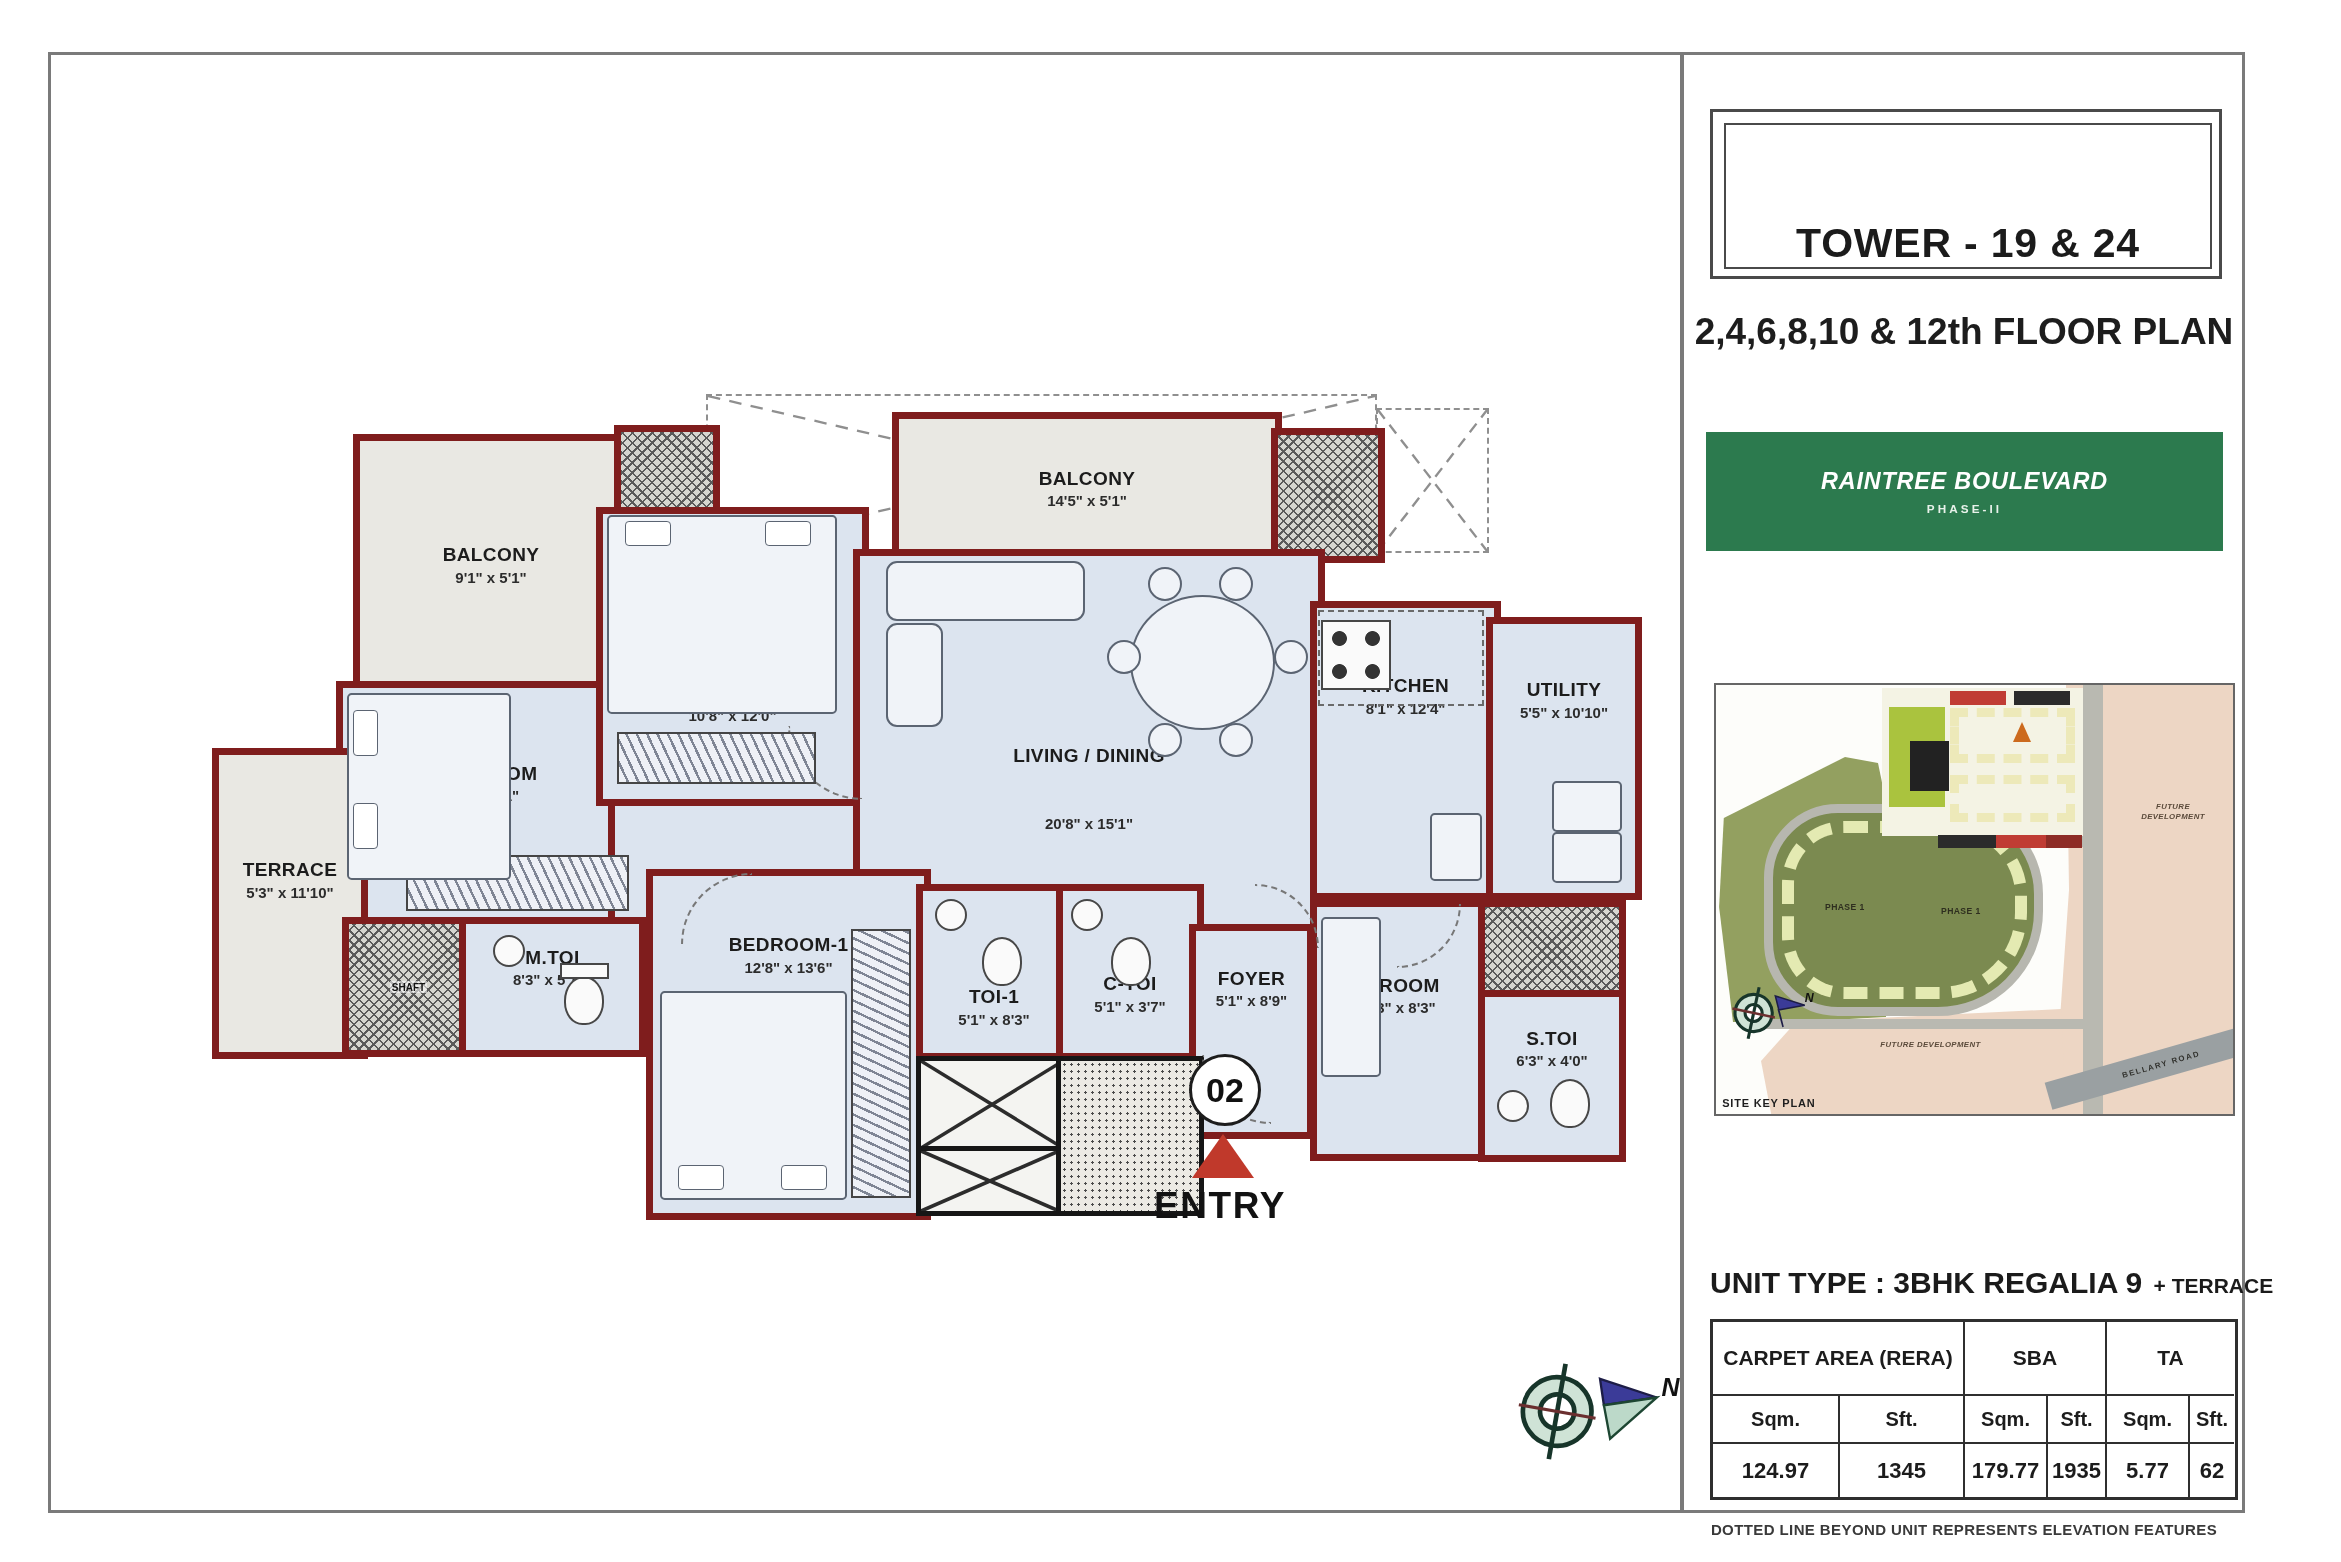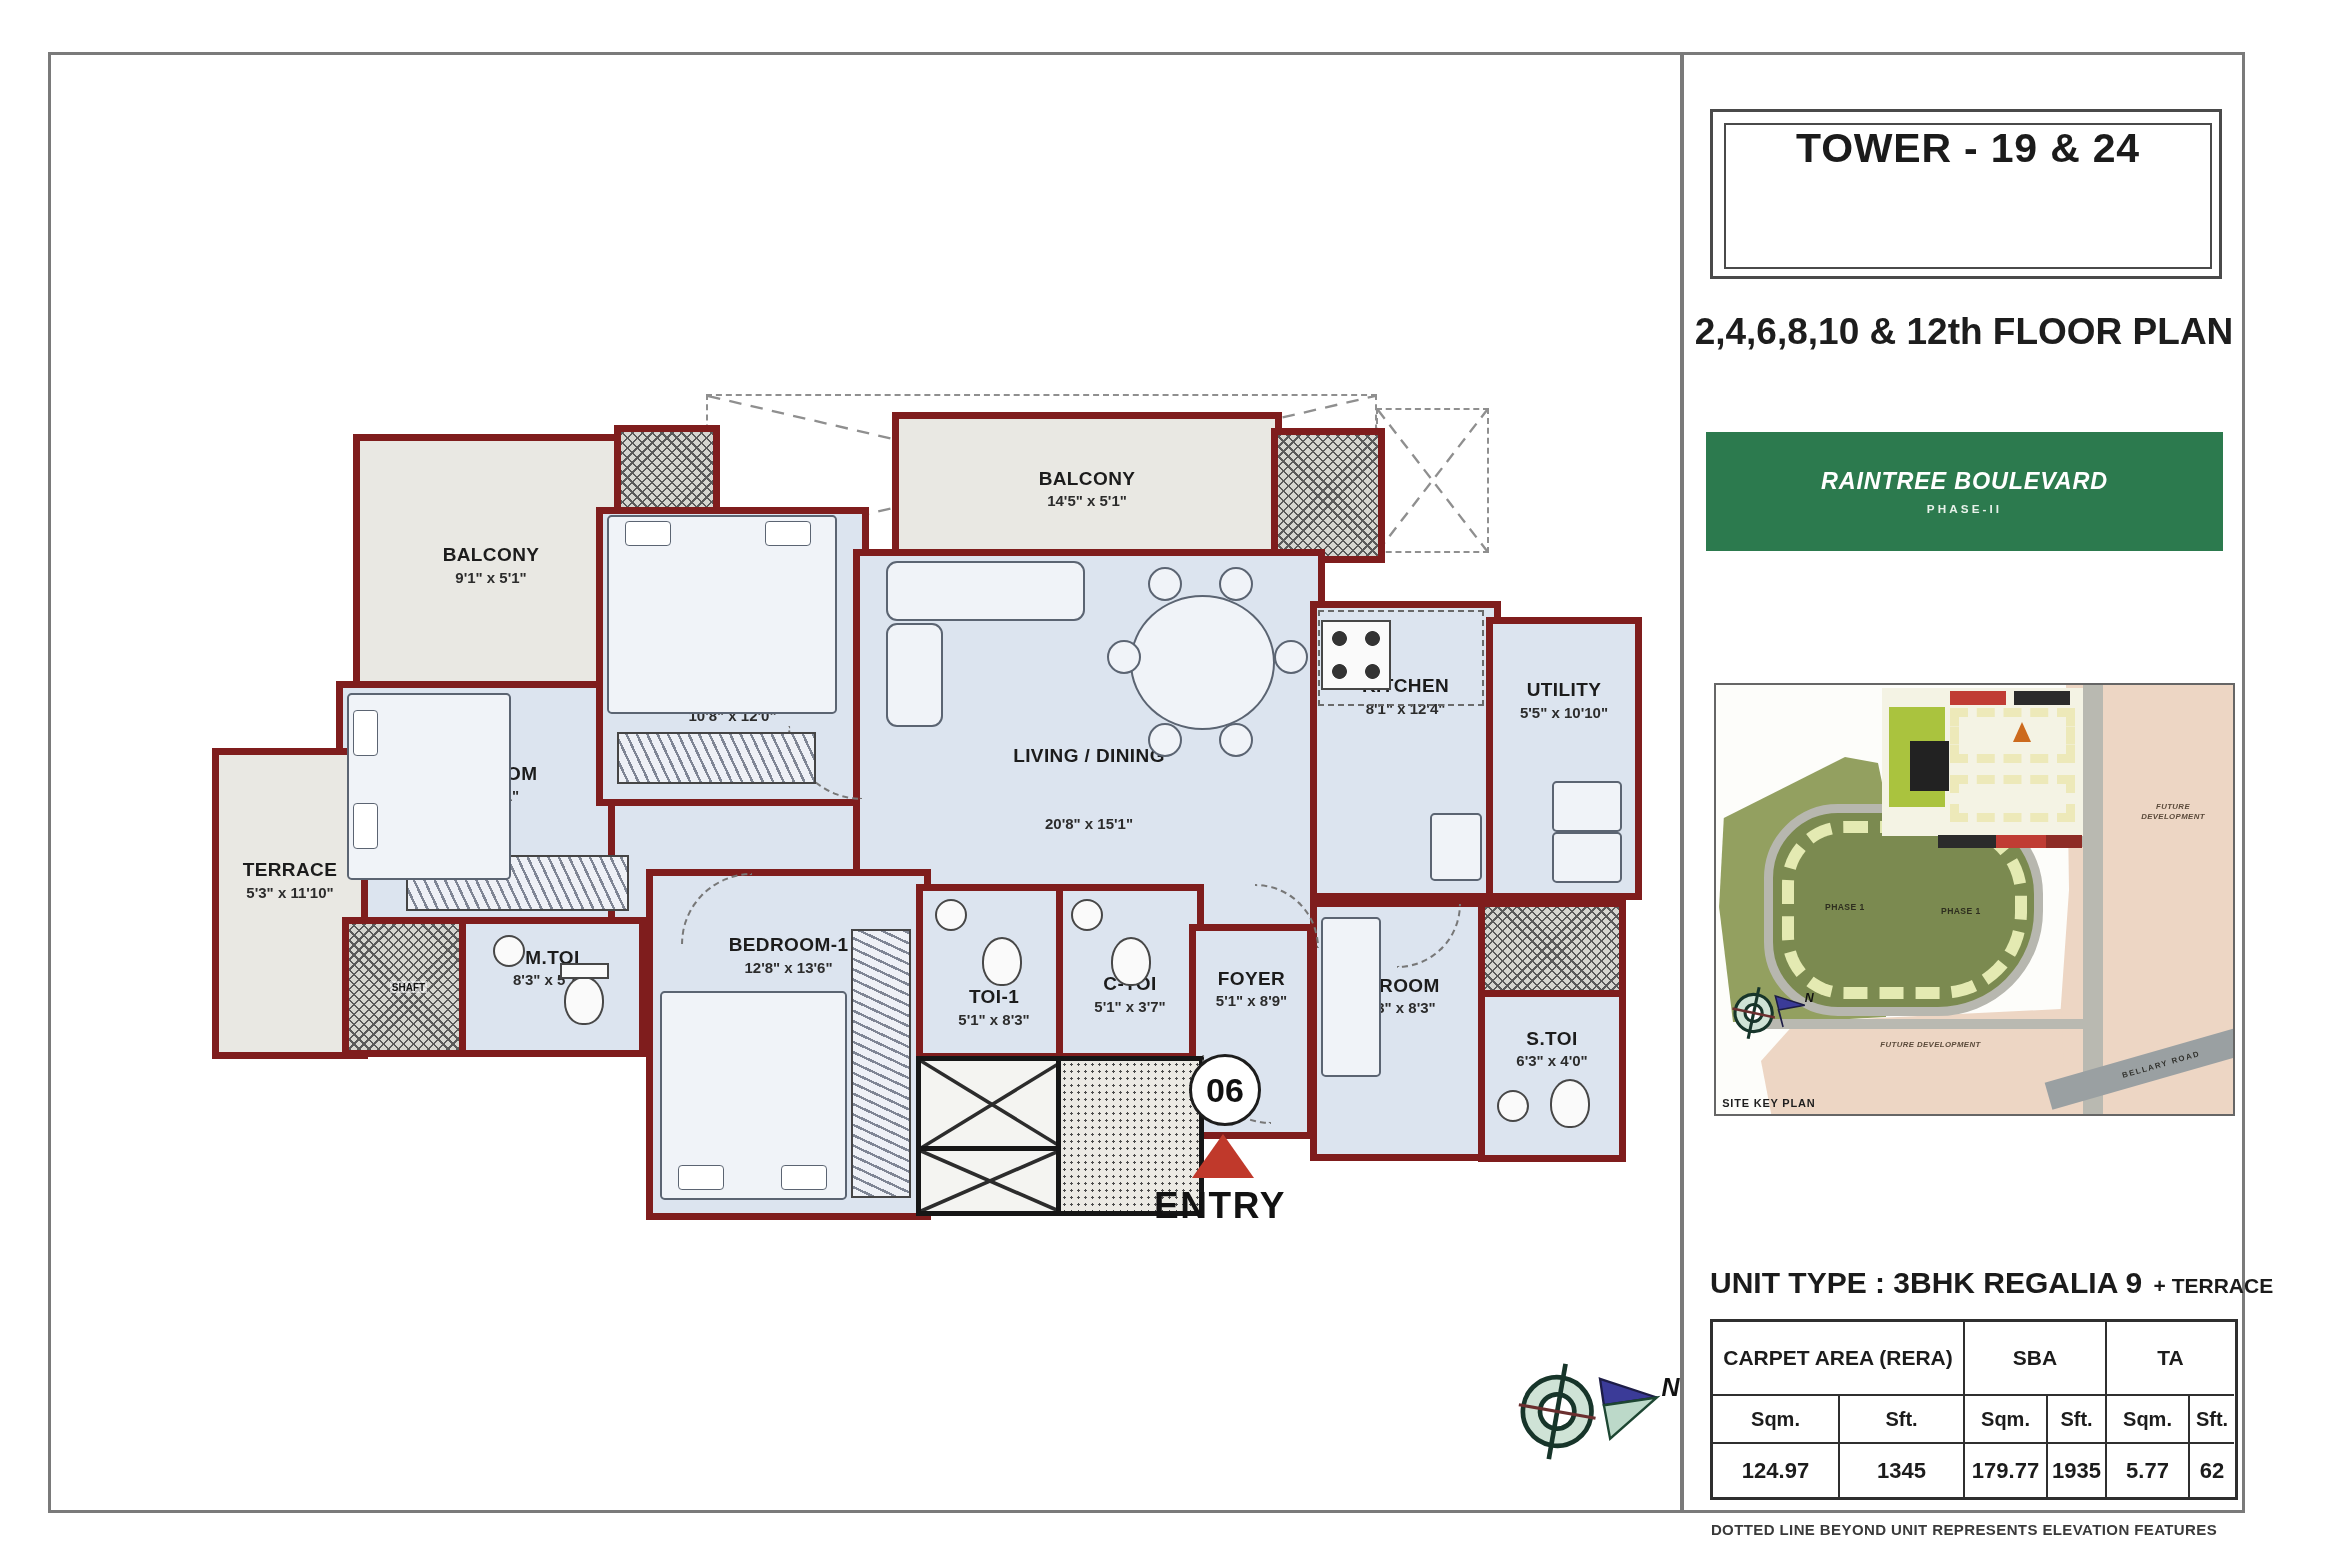--- a/index.html
+++ b/index.html
@@ -3,21 +3,21 @@
 <meta charset="utf-8">
 <style>
   html,body{margin:0;padding:0;width:2342px;height:1563px;background:#fff;overflow:hidden;
     font-family:"Liberation Sans",sans-serif;}
   .abs{position:absolute;box-sizing:border-box;}
   
   .page-border{left:48px;top:52px;width:2197px;height:1461px;border:3.1px solid #7a7a7a;background:#fff;}
   .panel-divider{left:1680px;top:52px;width:3.9px;height:1461px;background:#7a7a7a;}
   
   .title-box{left:1710px;top:109px;width:512px;height:170px;border:3.1px solid #4a4a4a;padding:11px;}
-  .title-box-inner{width:100%;height:100%;border:2.3px solid #4a4a4a;display:flex;align-items:flex-start;justify-content:center;}
+  .title-box-inner{width:100%;height:100%;border:2.3px solid #4a4a4a;display:flex;align-items:flex-end;justify-content:center;}
   .tower-title{font-size:41px;font-weight:bold;color:#1b1b1b;letter-spacing:0.8px;}
   .floor-line{left:1686px;top:311px;width:556px;text-align:center;font-size:37px;font-weight:bold;color:#1d1d1d;}
   .logo-strip{left:1706px;top:432px;width:517px;height:119px;display:flex;}
   .logo-yellow{width:264px;height:100%;background:#F2BF1B;display:flex;align-items:center;justify-content:center;gap:12.5px;}
   .lnt-text{font-size:33px;font-weight:bold;font-style:italic;color:#181816;}
   .logo-green{flex:1;background:#2C7A4E;display:flex;flex-direction:column;align-items:center;justify-content:center;}
   .rt-name{color:#fff;font-size:23.4px;font-weight:bold;letter-spacing:0.8px;font-style:italic;}
   .rt-phase{color:#e8f2ea;font-size:11.7px;font-weight:bold;letter-spacing:3.1px;margin-top:6.2px;}
   
   .map{left:1714px;top:683px;width:521px;height:433px;border:2.3px solid #666;background:#fdfdfa;overflow:hidden;}
@@ -295,21 +295,21 @@
   <div class="wc" style="left:1550px;top:1079px;"></div>
   <div class="sink" style="left:1497px;top:1090px;"></div>
 
   <div class="arc" style="left:788px;top:726px;width:72px;height:72px;"></div>
   <div class="arc" style="left:681px;top:873px;width:69px;height:69px;transform:rotate(90deg);"></div>
   <div class="arc" style="left:1255px;top:884px;width:62px;height:62px;transform:rotate(180deg);"></div>
   <div class="arc" style="left:1397px;top:904px;width:62px;height:62px;transform:rotate(270deg);"></div>
   <div class="arc" style="left:1202px;top:1055px;width:67px;height:67px;"></div>
 
   <div class="unit-circle" style="left:1189px;top:1054px;">
-    <span>06</span>
+    <span>02</span>
   </div>
   <div class="entry-tri" style="left:1192px;top:1134px;"></div>
   <div class="entry-text" style="left:1154px;top:1185px;">ENTRY</div>
 
   <svg class="abs" style="left:1518px;top:1357px;" width="164" height="109" viewBox="0 0 210 140">
     <g transform="rotate(10 50 70)">
       <circle cx="50" cy="70" r="44" fill="#CFE3D6" stroke="#17352a" stroke-width="6"></circle>
       <circle cx="50" cy="70" r="22" fill="#fff" stroke="#17352a" stroke-width="6"></circle>
       <line x1="50" y1="8" x2="50" y2="132" stroke="#17352a" stroke-width="6"></line>
       <line x1="0" y1="70" x2="100" y2="70" stroke="#6b2f2f" stroke-width="4"></line>

